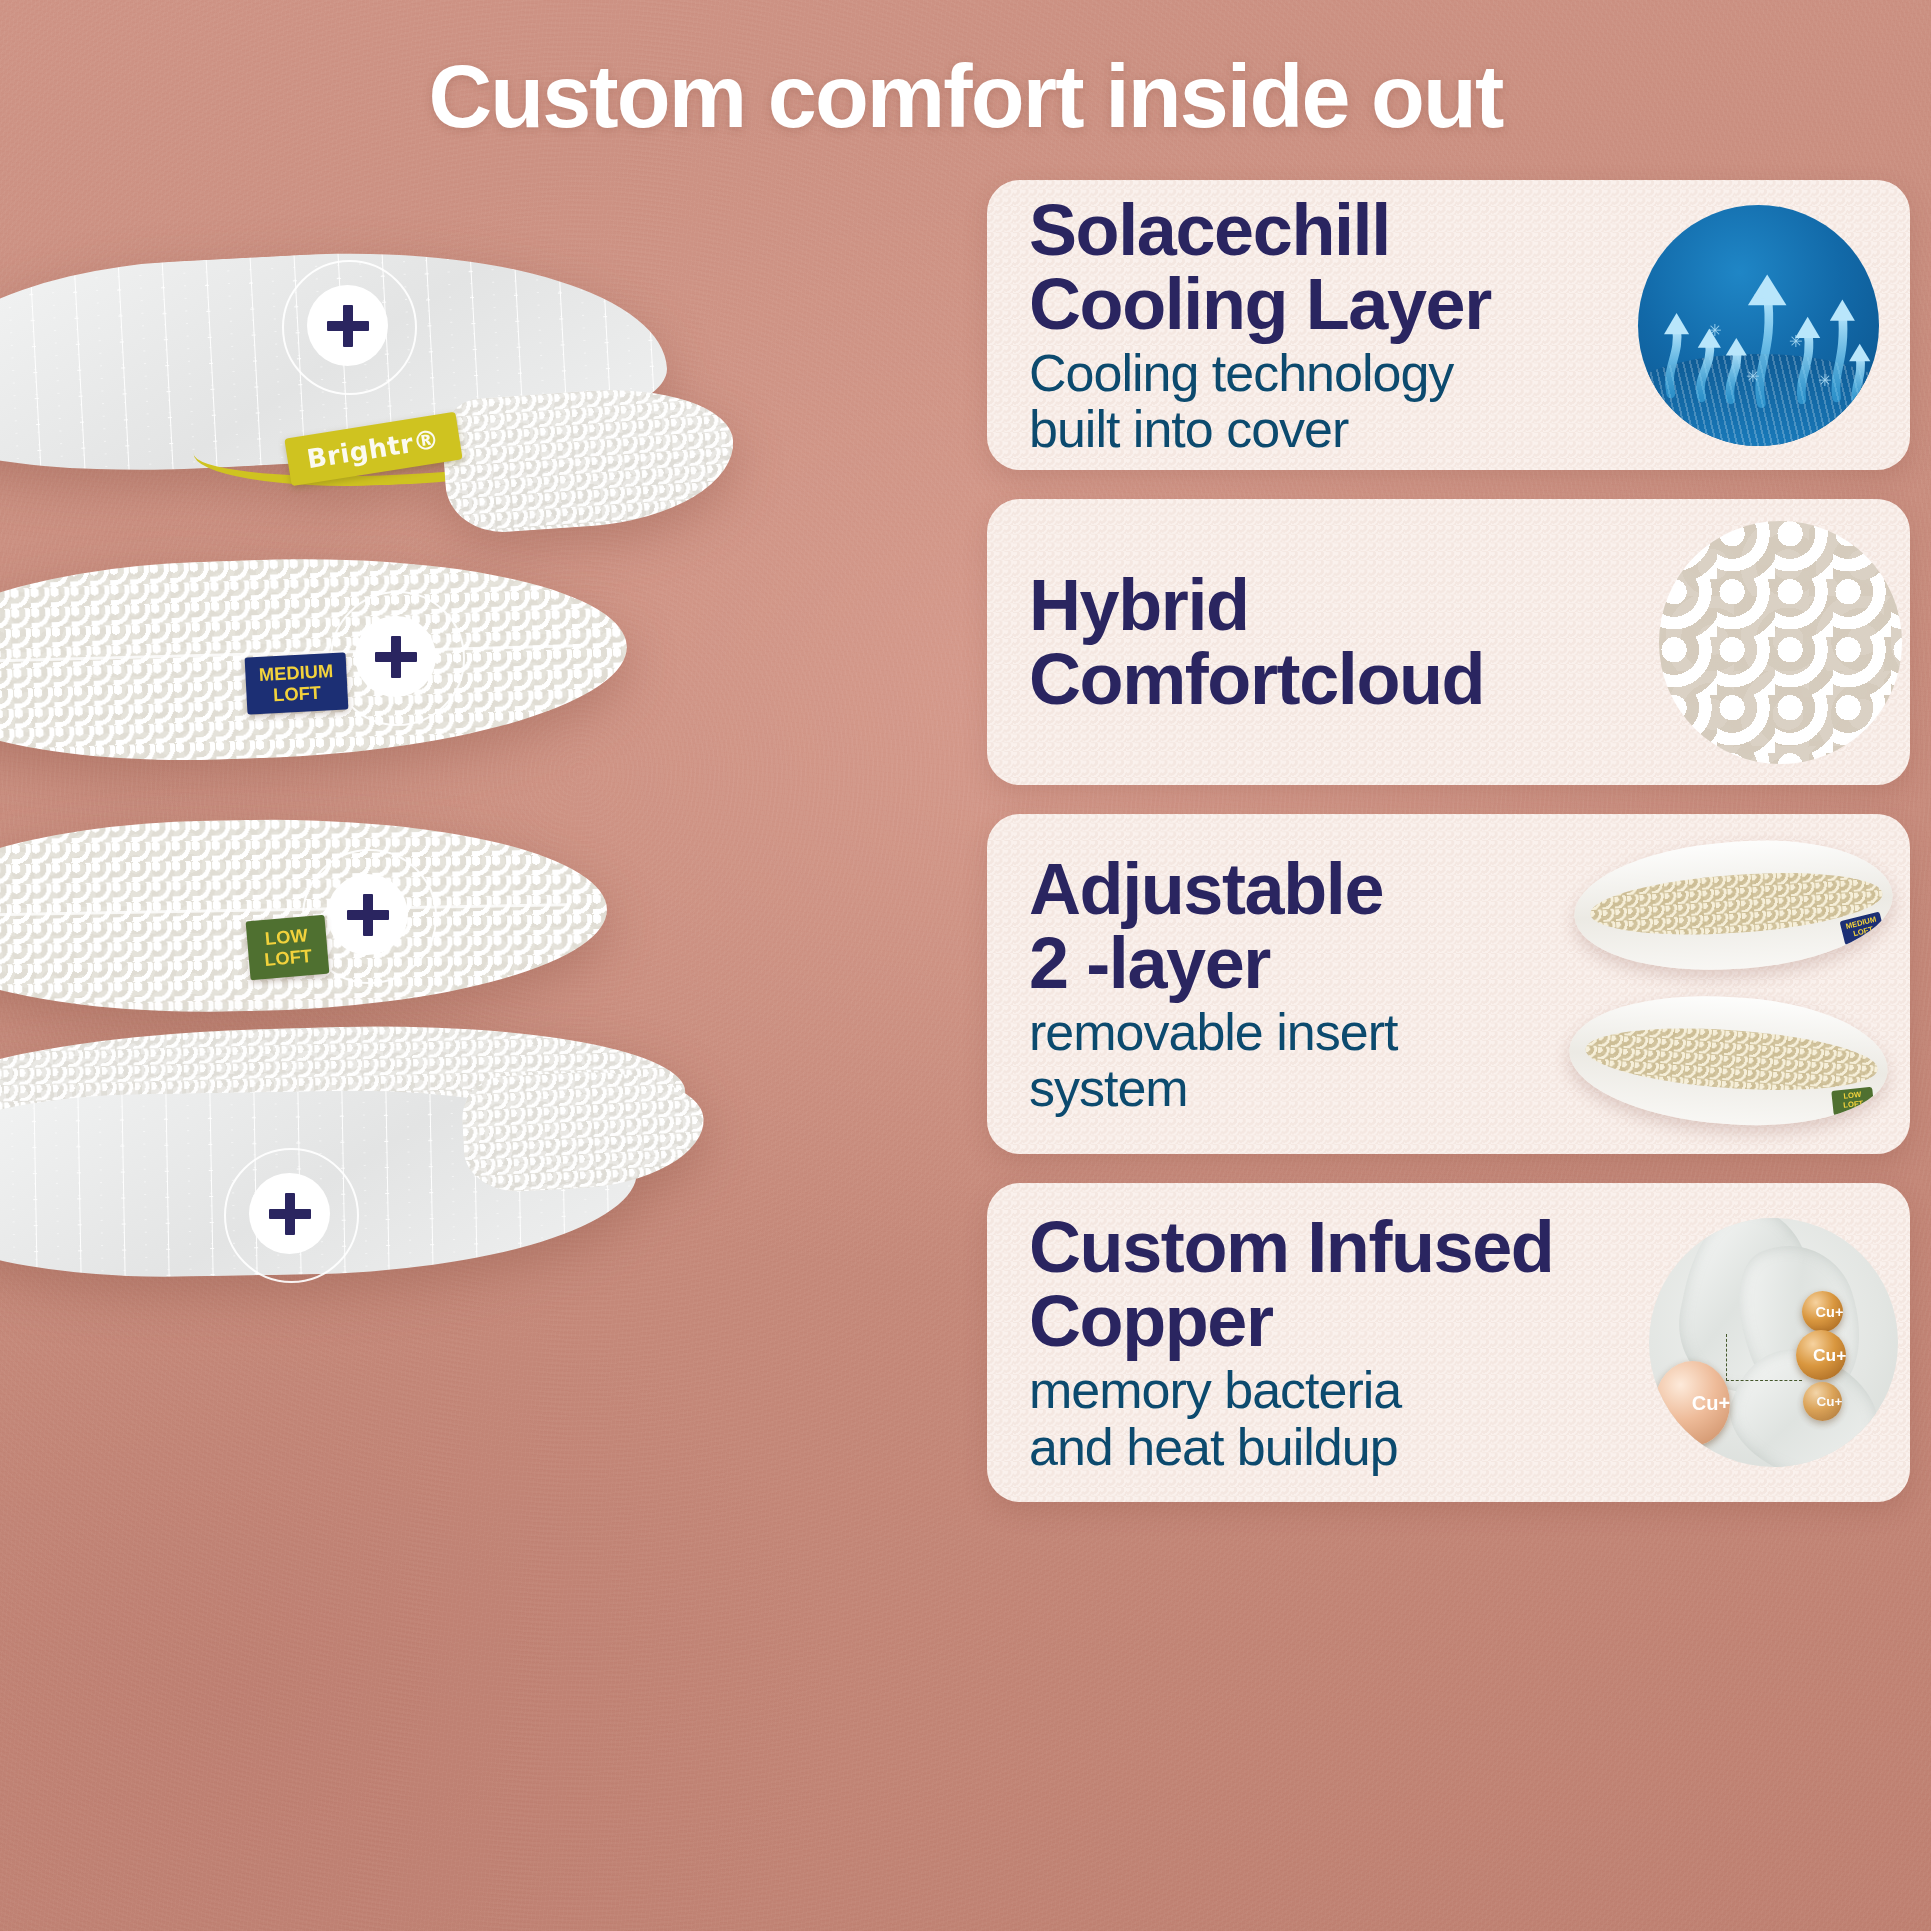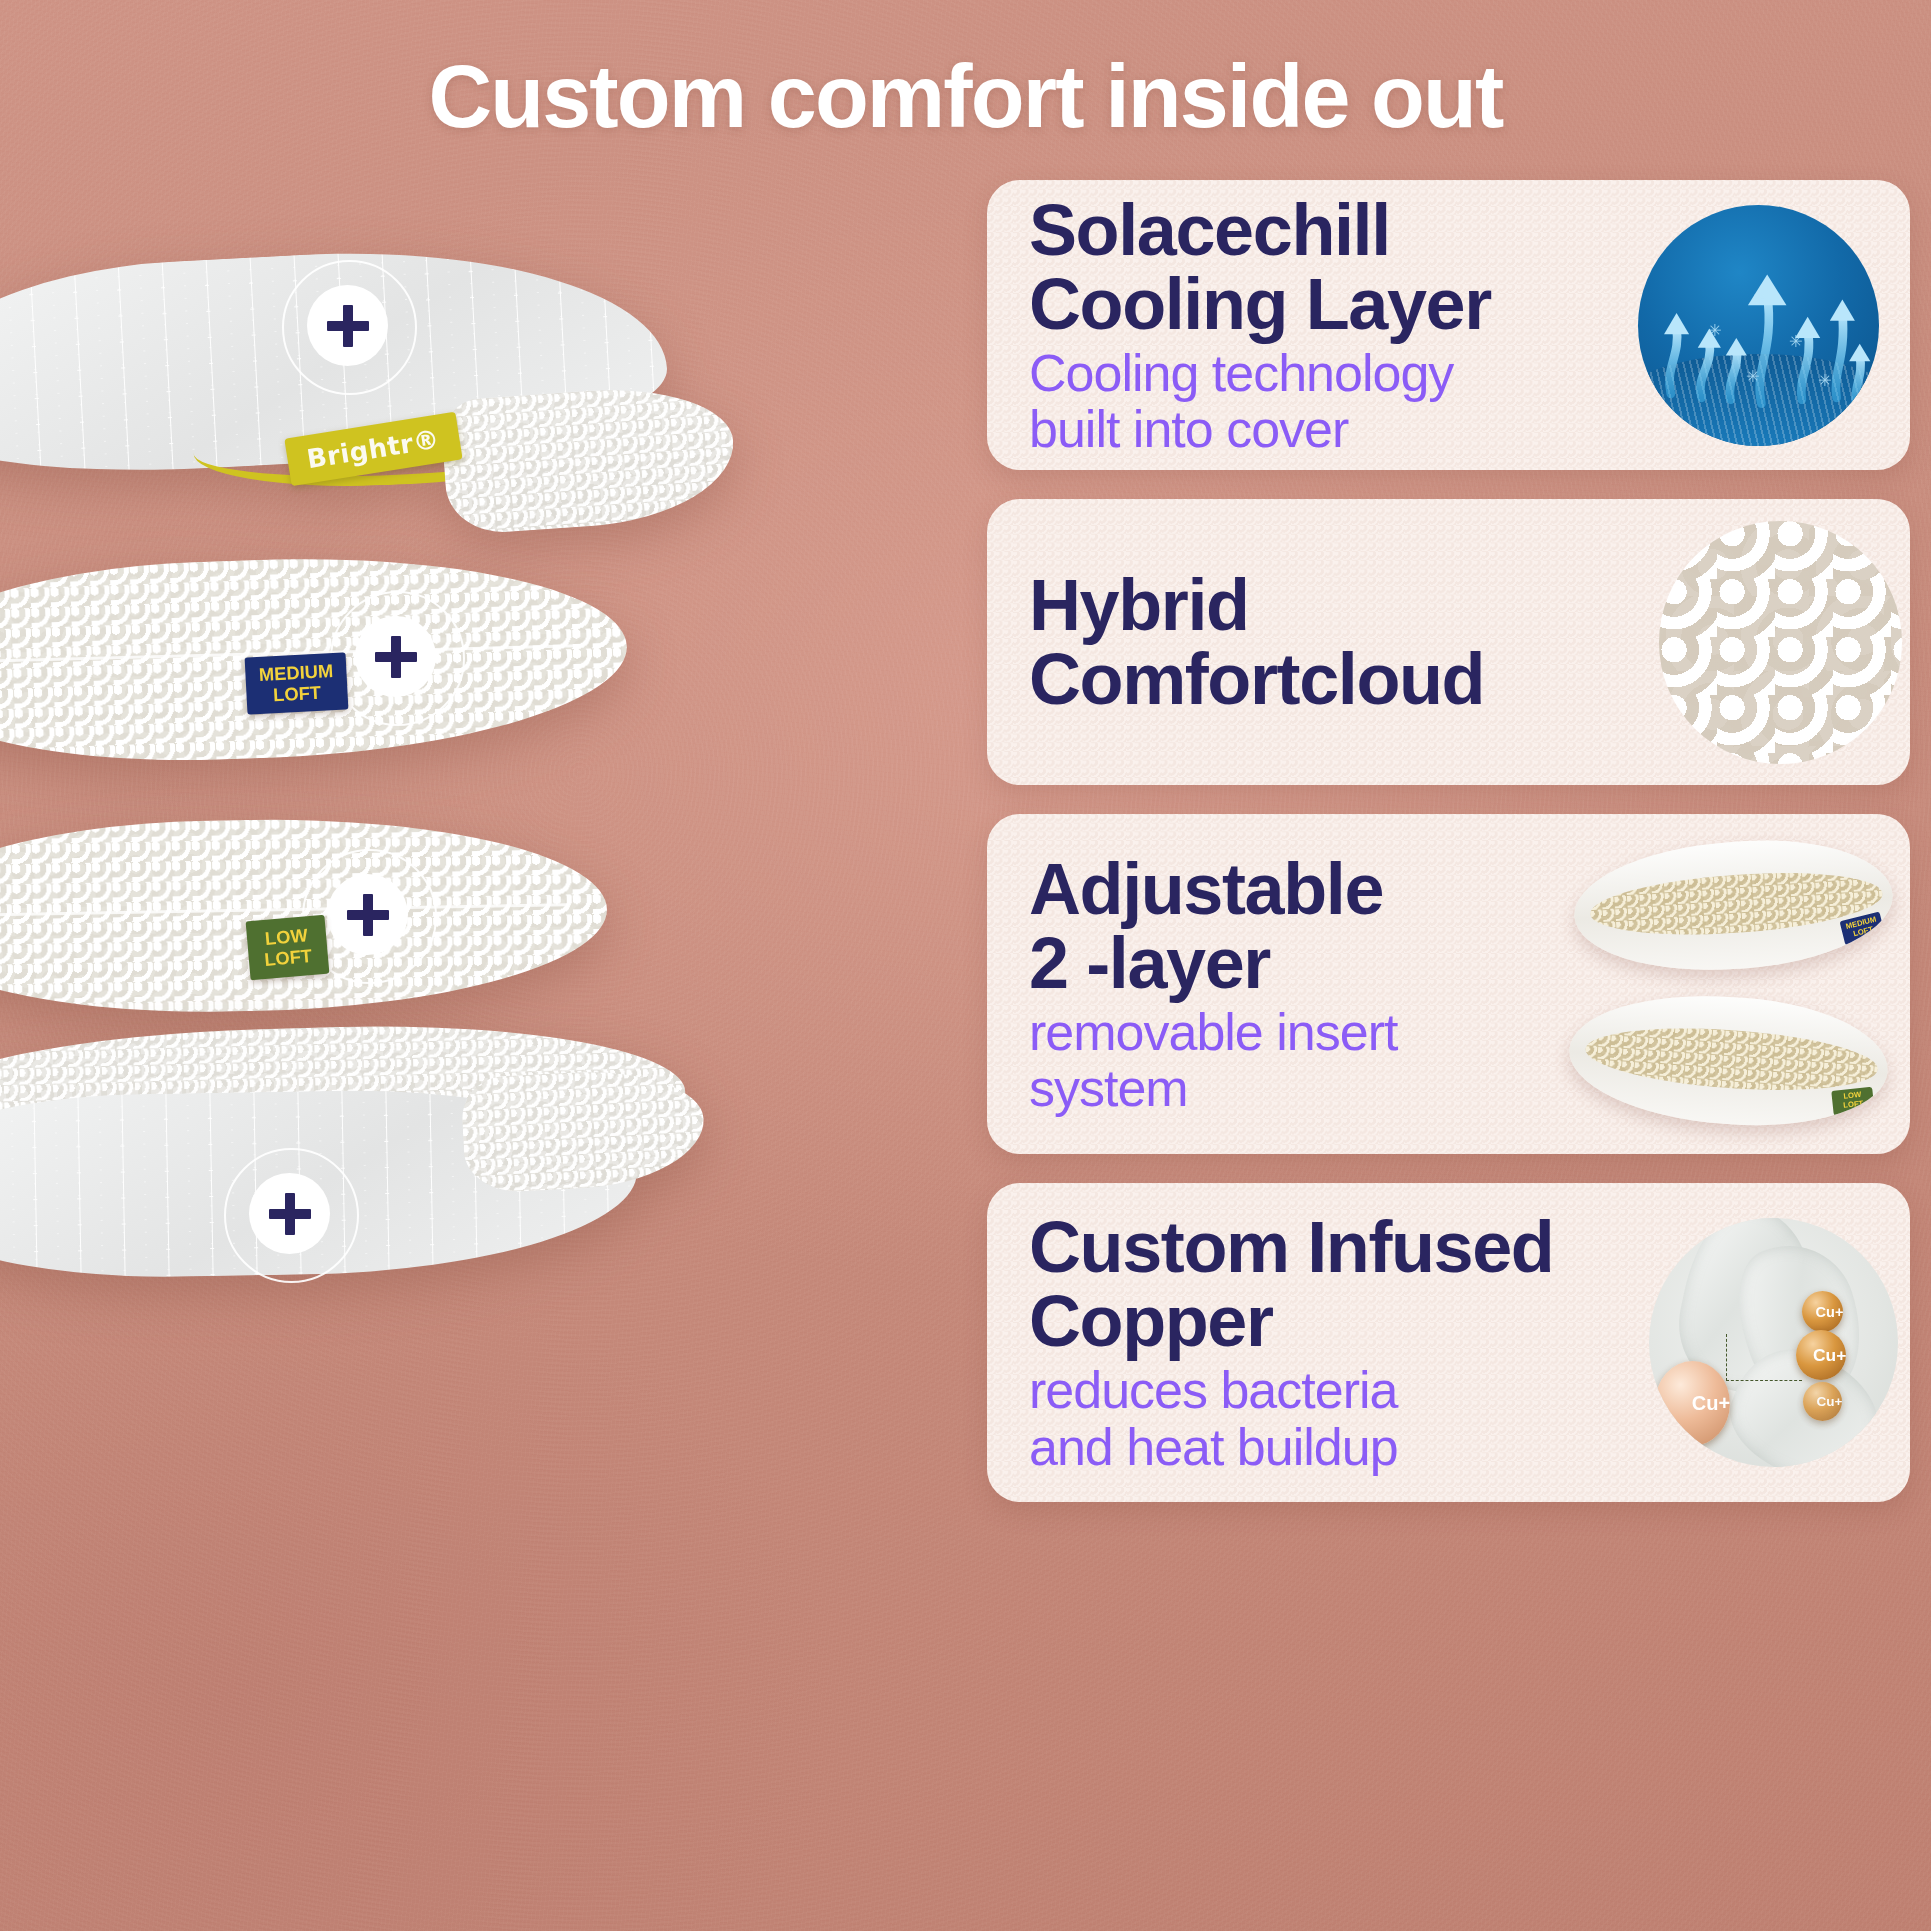--- a/index.html
+++ b/index.html
@@ -117,21 +117,21 @@
     content:"";position:absolute;inset:0;pointer-events:none;opacity:.5;
     background-image:repeating-radial-gradient(circle at 22% 30%, rgba(255,255,255,.55) 0 1.9px, rgba(215,196,188,.25) 1.9px 4.8px);
     background-size:8.7px 8.7px;
   }
   .card .txt{position:relative;z-index:2;padding:27px 0 27px 42px;flex:1 1 auto;}
   .card h2{
     margin:0;color:#2a2560;font-weight:bold;letter-spacing:-1.4px;
     font-size:72px;line-height:1.03;
   }
   .card p{
-    margin:3.9px 0 0;color:#8b5cf6;font-weight:normal;letter-spacing:-1px;
+    margin:3.9px 0 0;color:#0c4a6e;font-weight:normal;letter-spacing:-1px;
     font-size:52px;line-height:1.08;
   }
   .card .art{position:relative;z-index:2;flex:0 0 auto;}
 
   
   .cool-circle{
     width:241px;height:241px;border-radius:50%;overflow:hidden;position:relative;
     background:radial-gradient(circle at 42% 28%, #1f86c6 0%, #1269a8 46%, #0a4f86 100%);
   }
   .cool-circle .fab{
@@ -365,21 +365,21 @@
       </div>
     </div>
 
     <div class="card" style="height:319px;">
       <div class="txt">
         <h2>
           <span>Custom Infused</span><br>
           <span>Copper</span>
         </h2>
         <p>
-          <span>reduces bacteria</span><br>
+          <span>memory bacteria</span><br>
           <span>and heat buildup</span>
         </p>
       </div>
       <div class="art" style="padding:0 17.4px 0 0;margin-right:-5.8px;">
         <div class="copper">
           <div class="band" style="left:35px;top:-9.7px;width:122px;height:183px;transform:rotate(12deg);"></div>
           <div class="band" style="left:93px;top:25px;width:116px;height:154px;transform:rotate(-18deg);"></div>
           <div class="band" style="left:83px;top:137px;width:145px;height:120px;transform:rotate(22deg);"></div>
           <div class="dash" style="left:77px;top:116px;width:75px;height:46px;"></div>
           <div class="cu" style="left:153px;top:73px;width:41px;height:41px;font-size:14.5px;">

